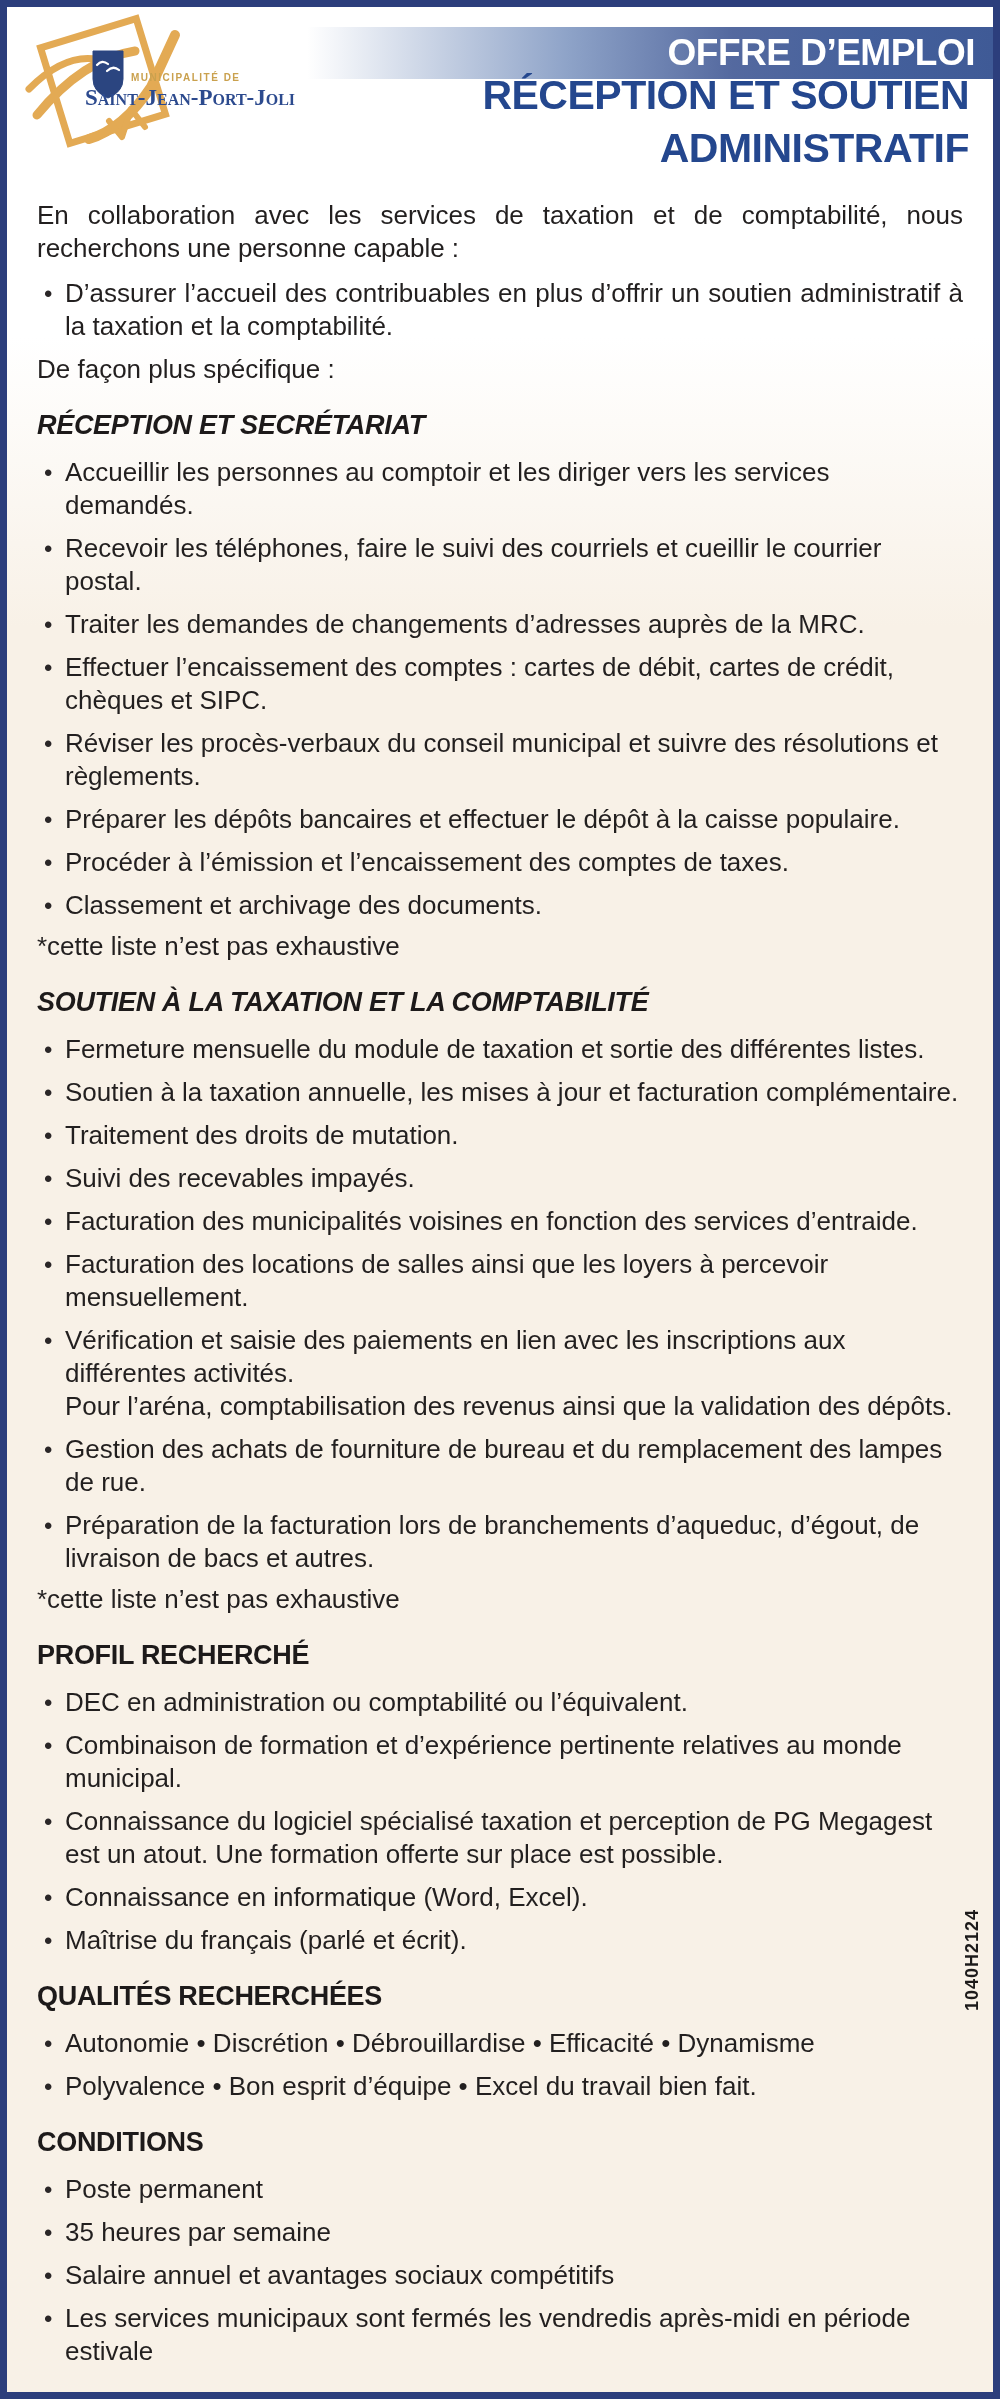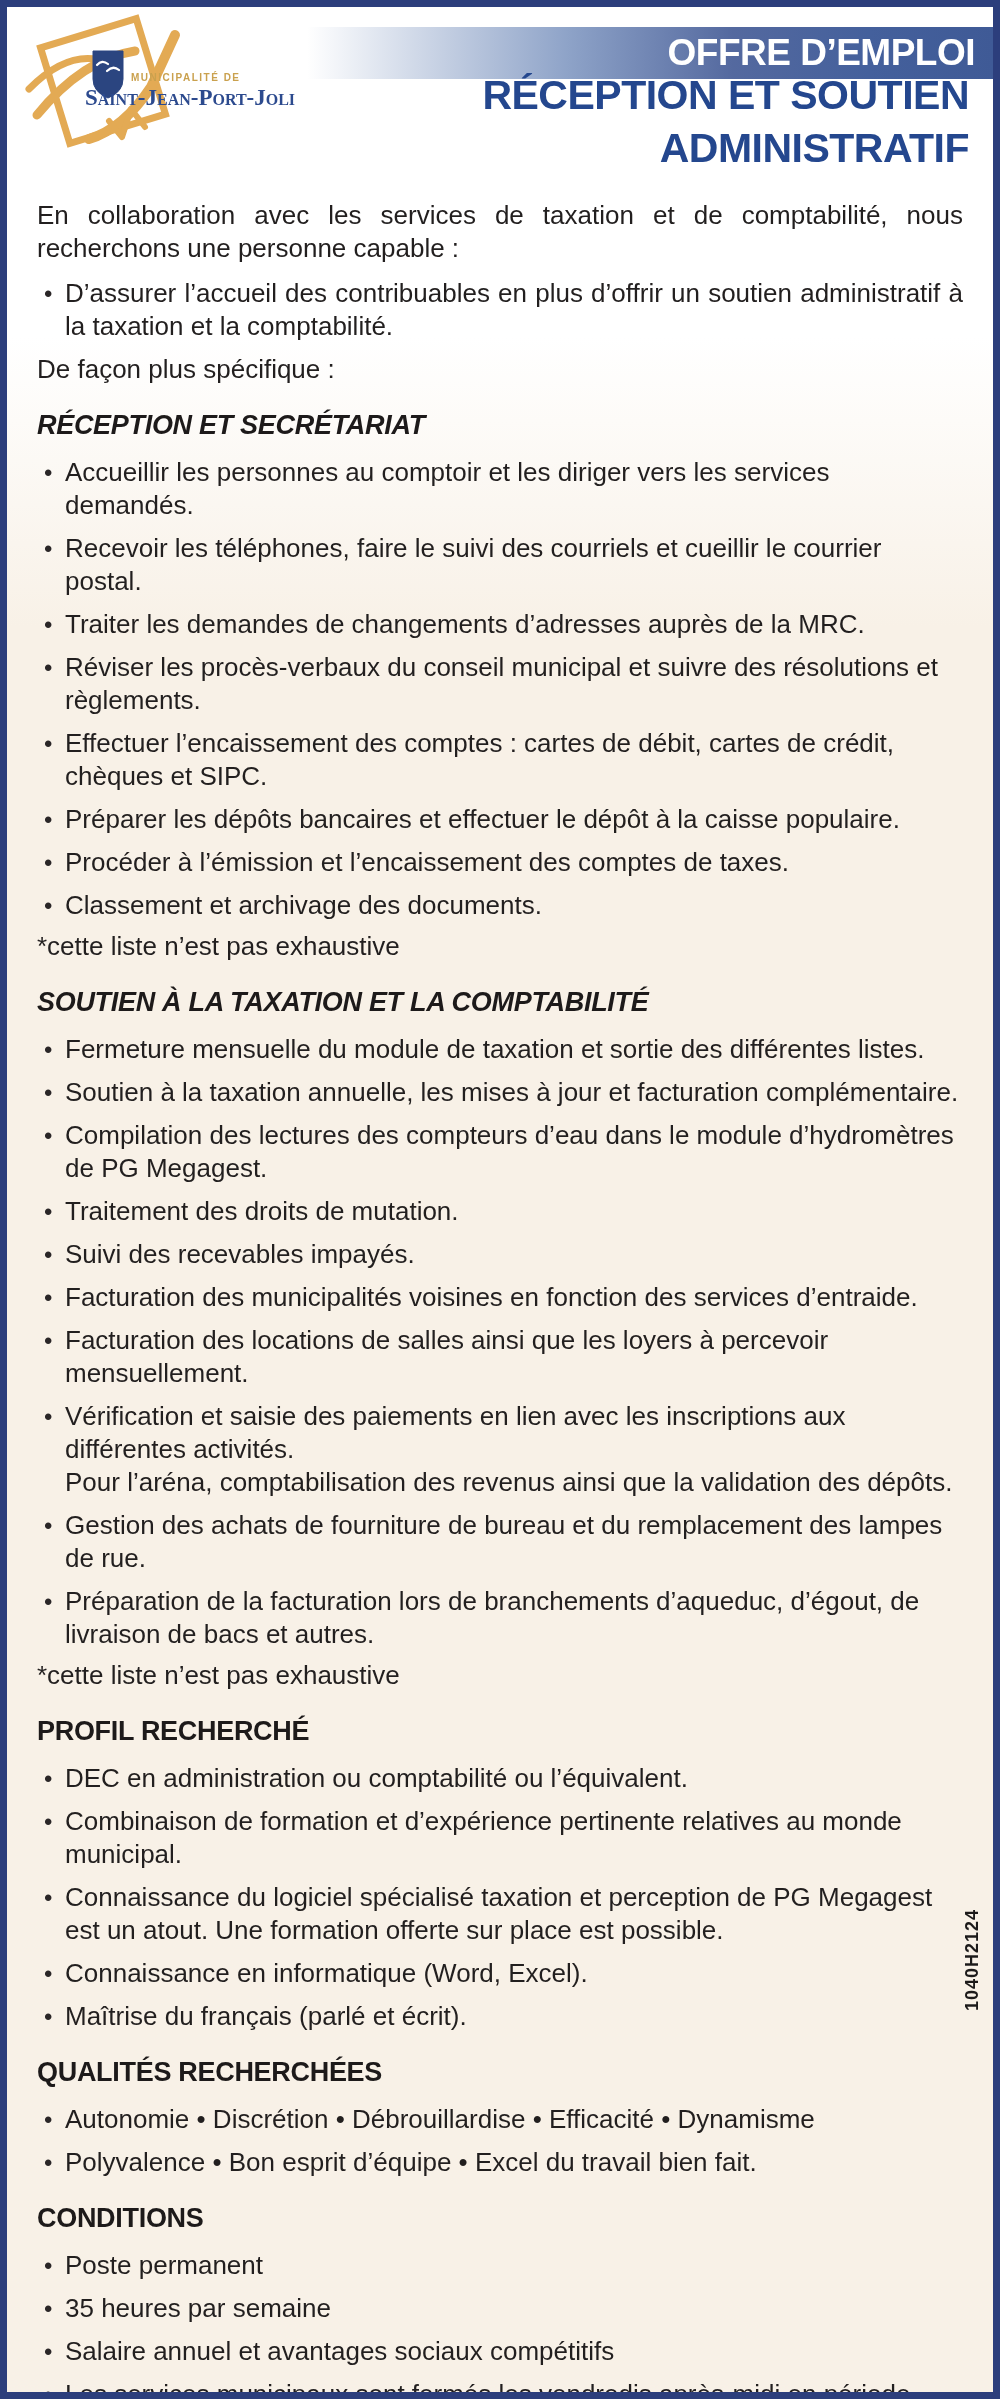--- a/index.html
+++ b/index.html
@@ -104,35 +104,34 @@
       </ul>
 
     <p class="transition">De façon plus spécifique :</p>
 
     <div>
       <div class="sec-heading italic">RÉCEPTION ET SECRÉTARIAT</div>
       <ul class="bullets">
           <li><span class="li-text">Accueillir les personnes au comptoir et les diriger vers les services demandés.</span></li>
           <li><span class="li-text">Recevoir les téléphones, faire le suivi des courriels et cueillir le courrier postal.</span></li>
           <li><span class="li-text">Traiter les demandes de changements d’adresses auprès de la MRC.</span></li>
+          <li><span class="li-text">Effectuer l’encaissement des comptes : cartes de débit, cartes de crédit, chèques et SIPC.</span></li>
           <li><span class="li-text">Réviser les procès-verbaux du conseil municipal et suivre des résolutions et règlements.</span></li>
-          <li><span class="li-text">Effectuer l’encaissement des comptes : cartes de débit, cartes de crédit, chèques et SIPC.</span></li>
           <li><span class="li-text">Préparer les dépôts bancaires et effectuer le dépôt à la caisse populaire.</span></li>
           <li><span class="li-text">Procéder à l’émission et l’encaissement des comptes de taxes.</span></li>
           <li><span class="li-text">Classement et archivage des documents.</span></li>
         </ul>
       <p class="sec-note">*cette liste n’est pas exhaustive</p>
     </div>
 
     <div>
       <div class="sec-heading italic">SOUTIEN À LA TAXATION ET LA COMPTABILITÉ</div>
       <ul class="bullets">
           <li><span class="li-text">Fermeture mensuelle du module de taxation et sortie des différentes listes.</span></li>
           <li><span class="li-text">Soutien à la taxation annuelle, les mises à jour et facturation complémentaire.</span></li>
-          <li><span class="li-text">Compilation des lectures des compteurs d’eau dans le module d’hydromètres de PG Megagest.</span></li>
           <li><span class="li-text">Traitement des droits de mutation.</span></li>
           <li><span class="li-text">Suivi des recevables impayés.</span></li>
           <li><span class="li-text">Facturation des municipalités voisines en fonction des services d’entraide.</span></li>
           <li><span class="li-text">Facturation des locations de salles ainsi que les loyers à percevoir mensuellement.</span></li>
           <li><span class="li-text">Vérification et saisie des paiements en lien avec les inscriptions aux différentes activités.</span><div class="li-extra">Pour l’aréna, comptabilisation des revenus ainsi que la validation des dépôts.</div></li>
           <li><span class="li-text">Gestion des achats de fourniture de bureau et du remplacement des lampes de rue.</span></li>
           <li><span class="li-text">Préparation de la facturation lors de branchements d’aqueduc, d’égout, de livraison de bacs et autres.</span></li>
         </ul>
       <p class="sec-note">*cette liste n’est pas exhaustive</p>
     </div>

